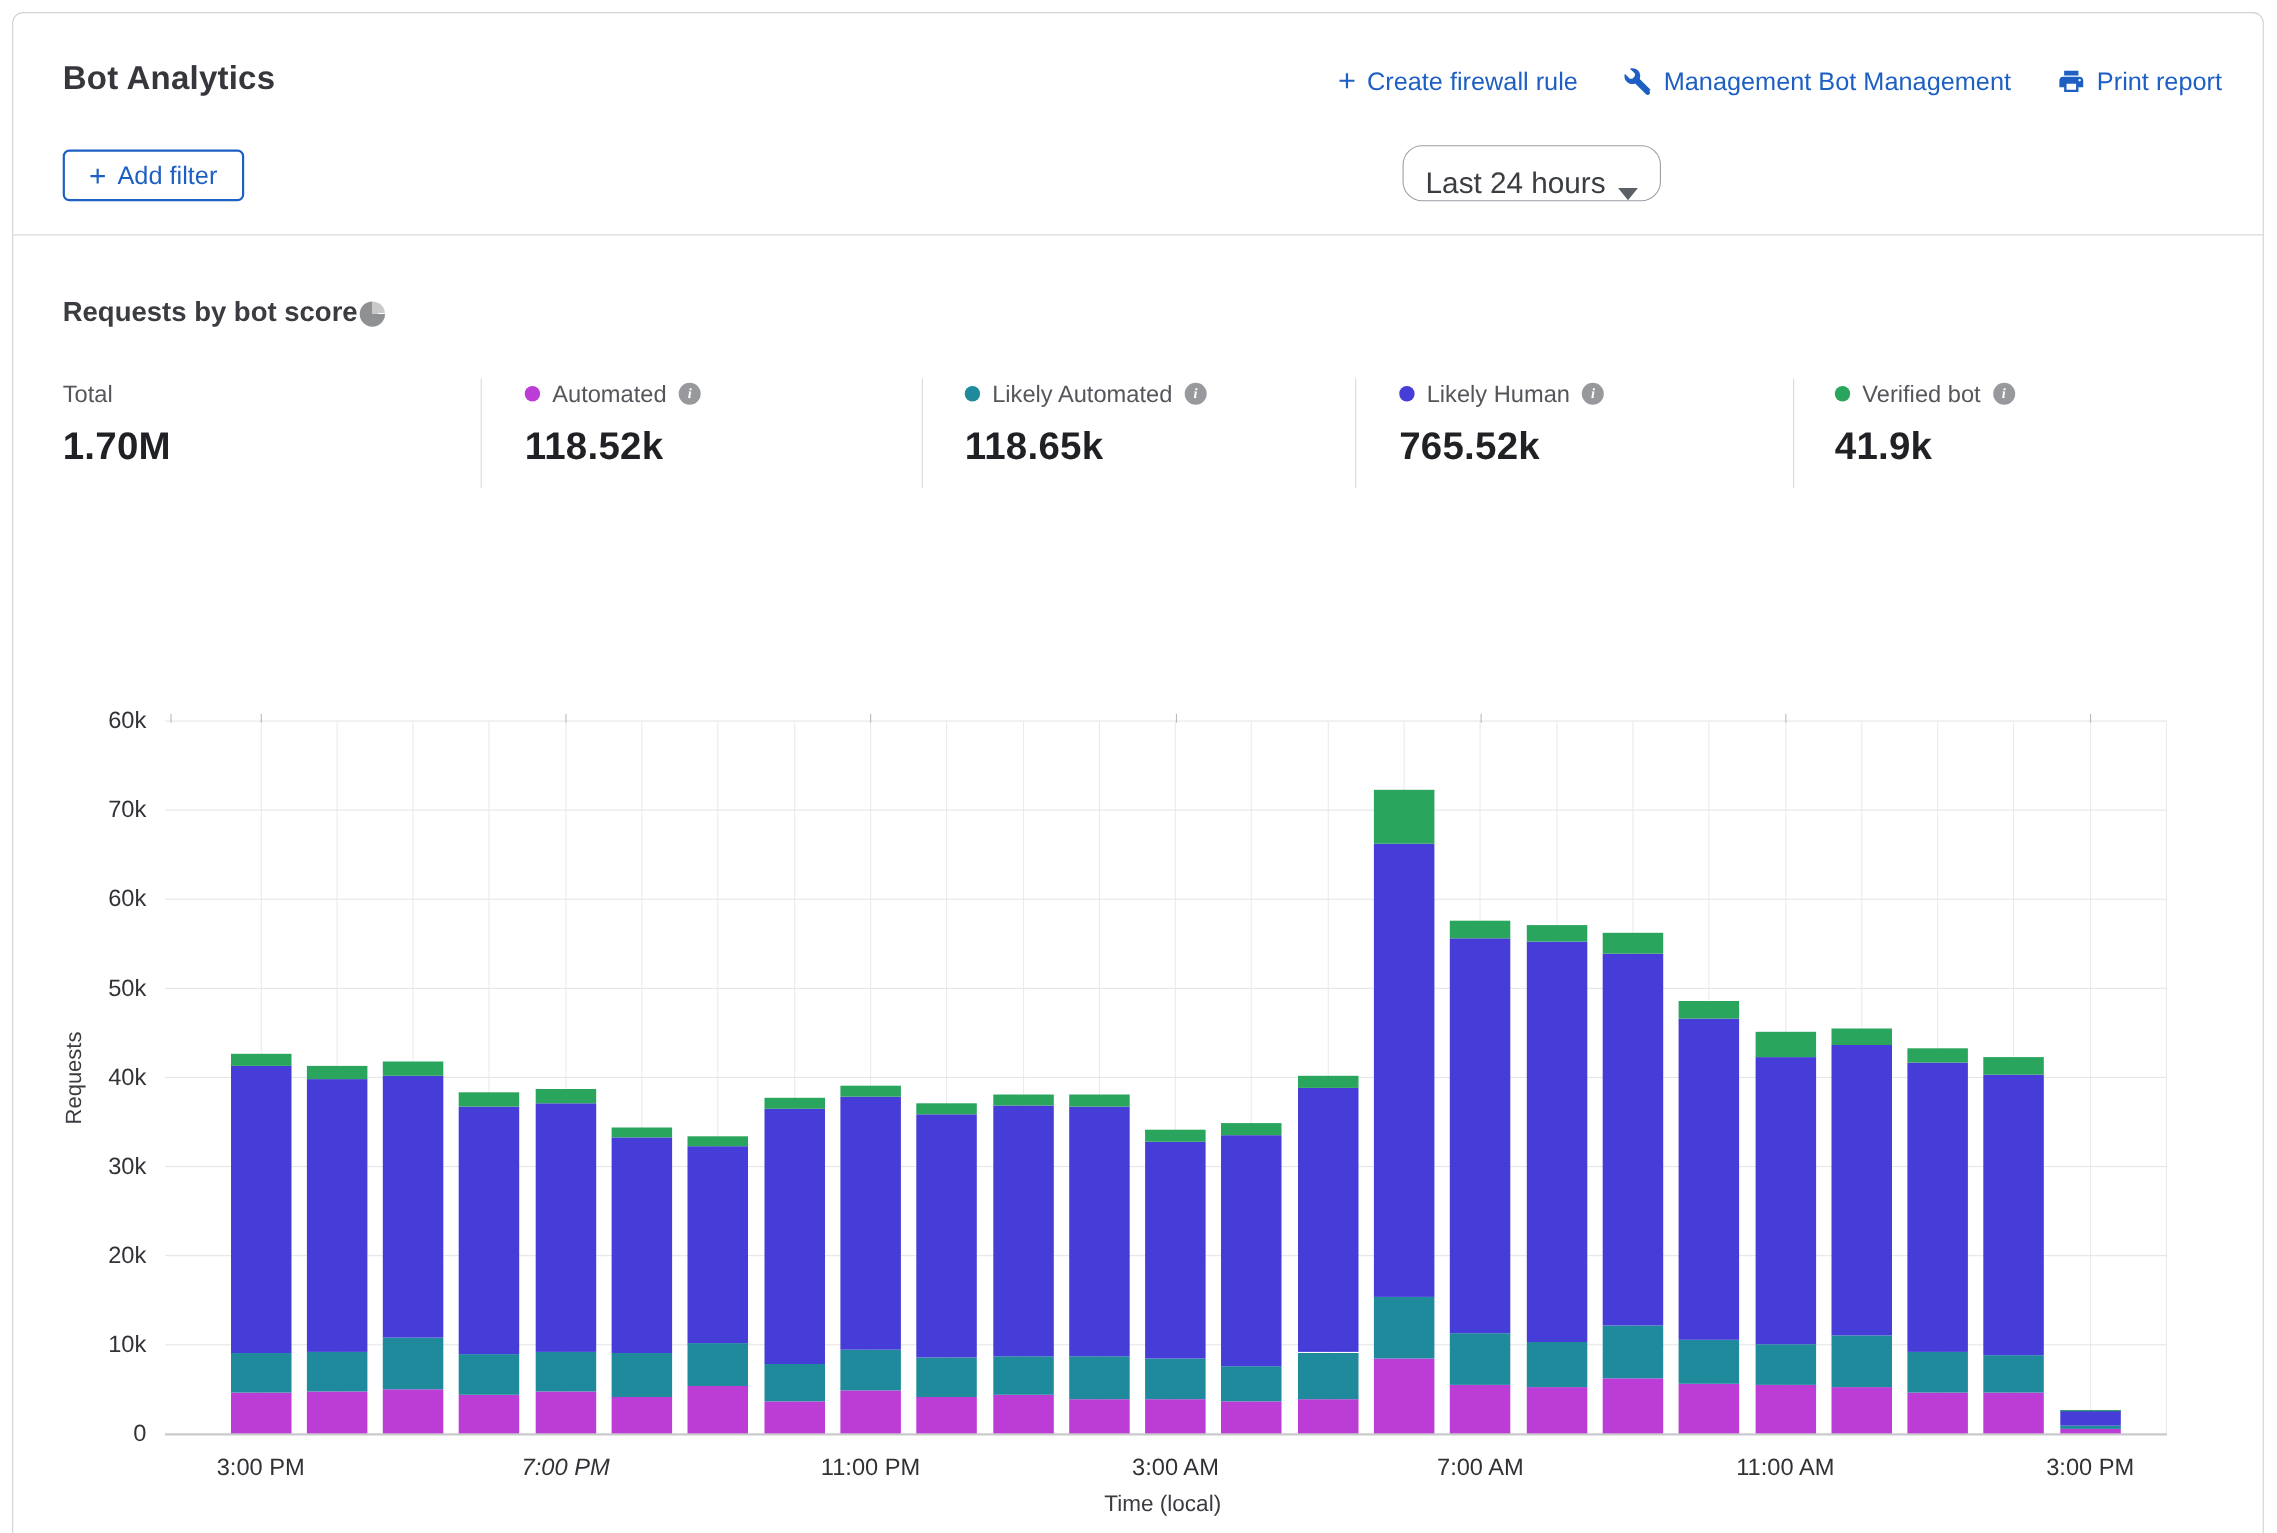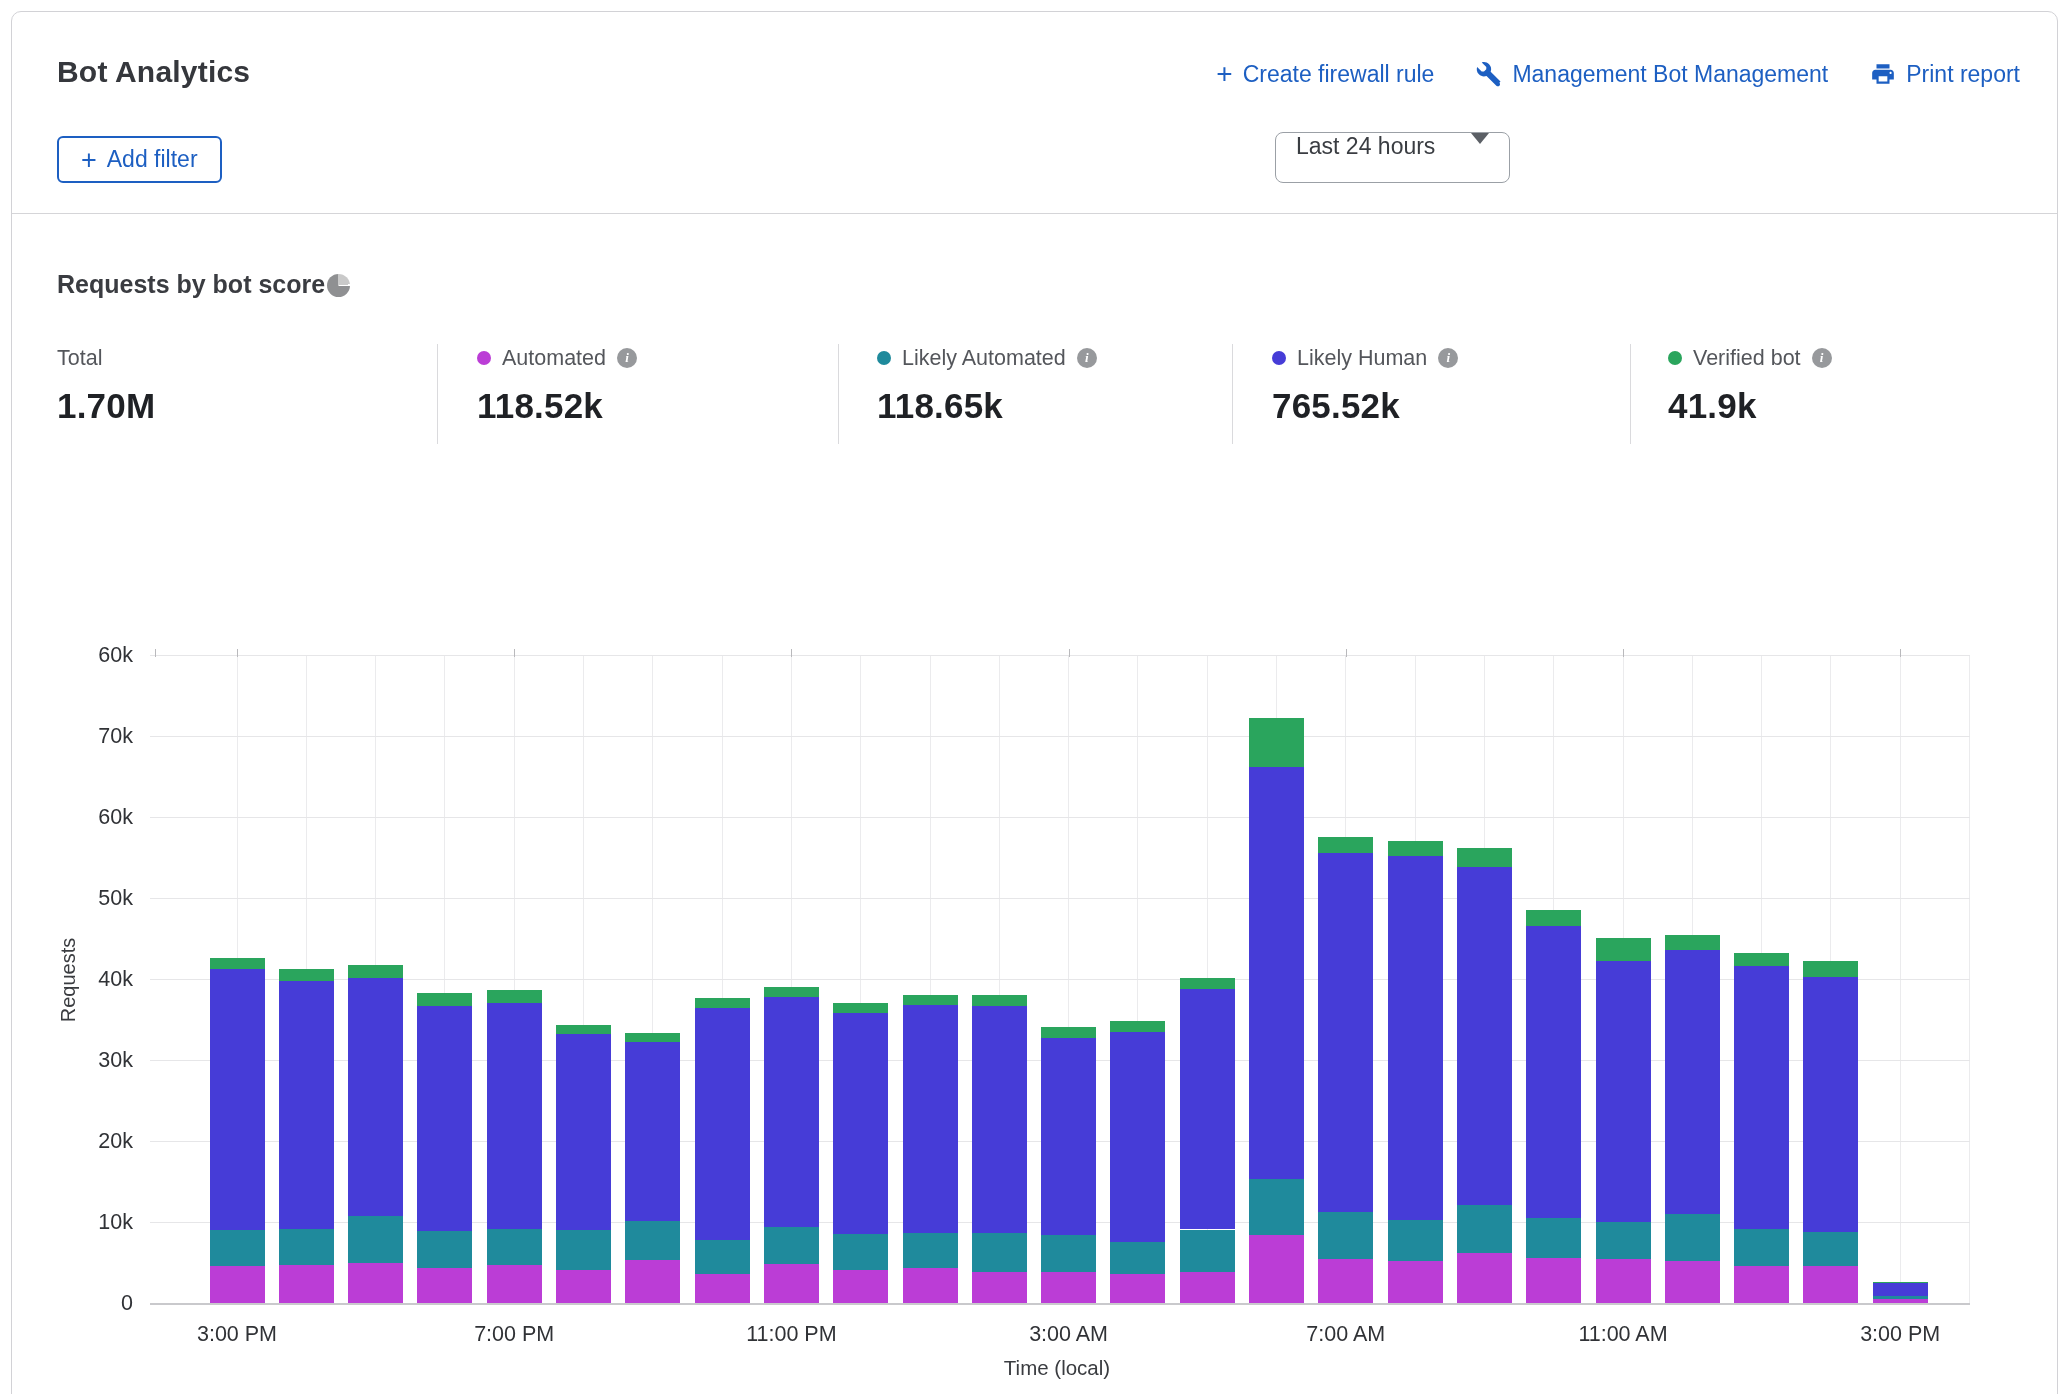--- a/index.html
+++ b/index.html
@@ -18,22 +18,22 @@
                     align-items:center; gap:42px; }
   .hlink { display:flex; align-items:center; gap:10px; color:#1d5fc2; font-size:23px; text-decoration:none; cursor:pointer; }
   .hlink .plus { font-size:28px; line-height:24px; font-weight:400; }
   .hlink svg { display:block; }
 
   .add-filter { left:57px; top:136px; height:47px; padding:0 22px; display:flex; align-items:center; gap:10px;
                 background:#fff; border:2px solid #1d5fc2; border-radius:6px; color:#1d5fc2;
                 font-size:23px; cursor:pointer; font-family:inherit; }
   .add-filter .plus { font-size:27px; font-weight:400; line-height:20px; }
 
-  .time-select { left:1275px; top:132px; width:235px; height:51px; border:1px solid #9ba0a6; border-radius:8px;
-                 background:#fff; display:flex; align-items:flex-start; padding:0 20px; font-size:23px; color:#3a3d42;
+  .time-select { left:1275px; top:132px; width:235px; height:51px; border:1px solid #9ba0a6; border-radius:18px;
+                 background:#fff; display:flex; align-items:flex-end; padding:0 20px; font-size:27px; color:#3a3d42;
                  cursor:pointer; justify-content:space-between; }
   .caret { width:0; height:0; border-left:9px solid transparent; border-right:9px solid transparent;
            border-top:11px solid #5c6066; }
 
   .hdr-divider { left:12px; top:213px; width:2045px; height:1px; background:#d5d5d8; }
 
   
   .section-title { left:57px; top:270px; font-size:25px; font-weight:700; color:#3a3c41; }
   .pie-icon { left:327px; top:274px; width:23px; height:23px; border-radius:50%;
               background:conic-gradient(#c9c9c9 0deg 84deg, #ffffff 84deg 92deg, #8f9092 92deg 360deg); }
@@ -350,21 +350,21 @@
         <div class="bar-seg" style="bottom: 7.695px; height: 14.175px; background: rgb(70, 60, 215);"></div>
         <div class="bar-seg" style="bottom: 21.87px; height: 0.405px; background: rgb(42, 165, 93);"></div>
       </div>
       <div class="axis-line"></div>
     </div>
   <div id="xticks">
       <div class="abs xtickmark" style="left: 155px;"></div>
       <div class="abs xtickmark" style="left: 237px;"></div>
       <span class="abs" style="left: 237px;">3:00 PM</span>
       <div class="abs xtickmark" style="left: 514.2px;"></div>
-      <span class="abs" style="left: 514.2px;">7:00 PM</span>
+      <span class="abs" style="left: 514.2px; font-style: italic;">7:00 PM</span>
       <div class="abs xtickmark" style="left: 791.4px;"></div>
       <span class="abs" style="left: 791.4px;">11:00 PM</span>
       <div class="abs xtickmark" style="left: 1068.6px;"></div>
       <span class="abs" style="left: 1068.6px;">3:00 AM</span>
       <div class="abs xtickmark" style="left: 1345.8px;"></div>
       <span class="abs" style="left: 1345.8px;">7:00 AM</span>
       <div class="abs xtickmark" style="left: 1623px;"></div>
       <span class="abs" style="left: 1623px;">11:00 AM</span>
       <div class="abs xtickmark" style="left: 1900.2px;"></div>
       <span class="abs" style="left: 1900.2px;">3:00 PM</span>

